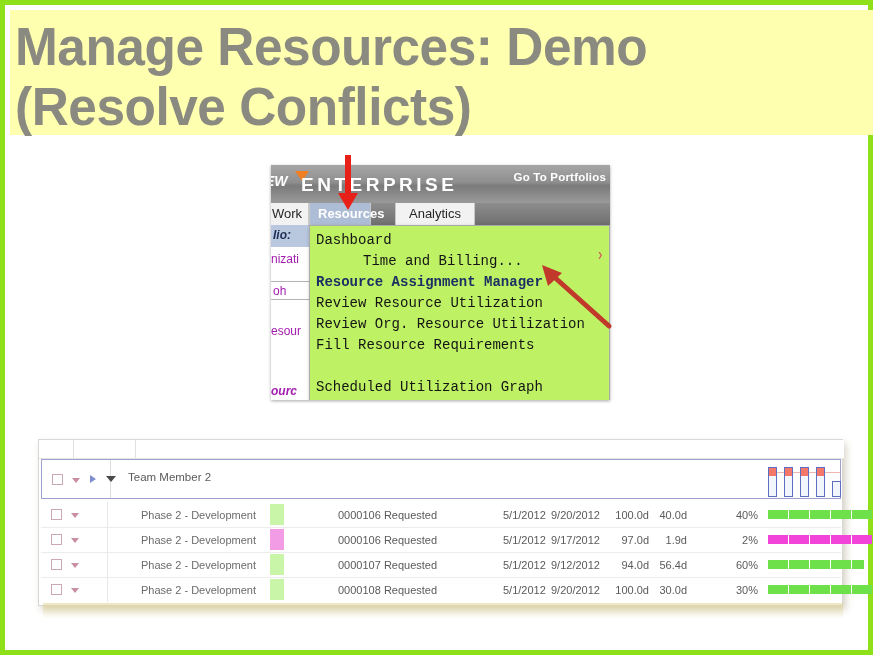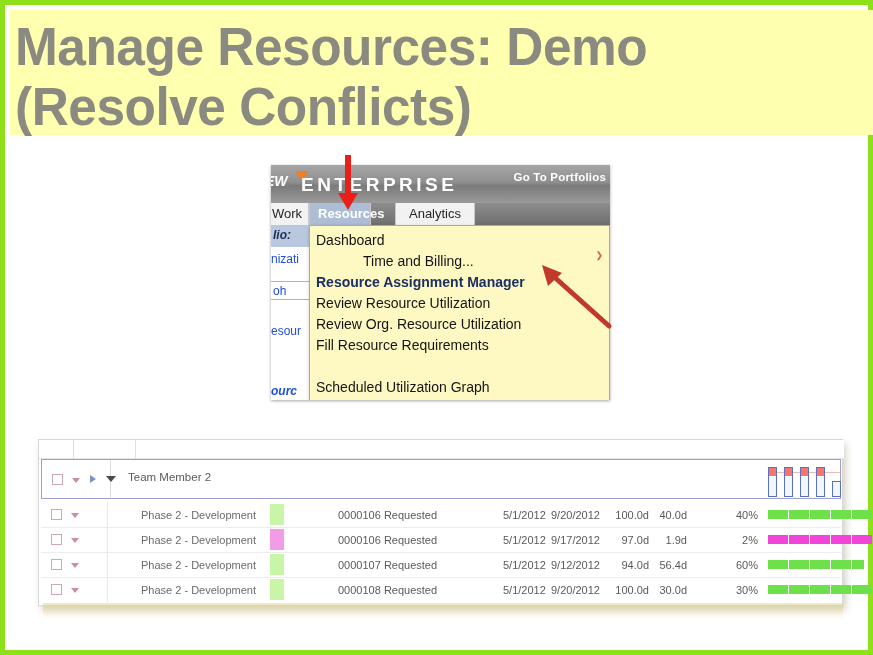--- a/index.html
+++ b/index.html
@@ -89,31 +89,32 @@
     background:#b9c8df;
   }
   #blueband2{
     position:absolute;left:44px;top:0;width:18px;height:22px;
     background:#ffffff;border:1px solid #9aa8bd;box-sizing:border-box;
   }
   #rightblue{
     position:absolute;left:322px;top:0px;width:17px;height:40px;
     background:#aebdd6;
   }
-  .bgtxt{position:absolute;font-size:12px;color:#1d4ed8;white-space:nowrap;}
+  .bgtxt{position:absolute;font-size:12px;color:#a21caf;white-space:nowrap;}
   .bgtxt.b{font-weight:bold;font-style:italic;}
   #hr1{position:absolute;left:0px;top:56px;width:42px;height:1px;background:#b4b4b4;}
   #hr2{position:absolute;left:0px;top:74px;width:42px;height:1px;background:#b4b4b4;}
   
   #menu{
     position:absolute;left:38px;top:60px;width:301px;height:208px;
-    background:#fef9c3;
+    background:#bef264;
     border:1px solid #a9a9a9;
     box-sizing:border-box;
     box-shadow:1px 2px 4px rgba(0,0,0,.3);
+    font-family:Liberation Mono, monospace;
   }
   .mi{
     position:absolute;left:6px;height:22px;line-height:22px;
     font-size:14px;color:#141414;white-space:nowrap;
   }
   .mi.hl{color:#1b2f63;font-weight:bold;}
   .mi-arrow{
     position:absolute;right:6px;font-size:9px;color:#d05a5a;
   }
   

